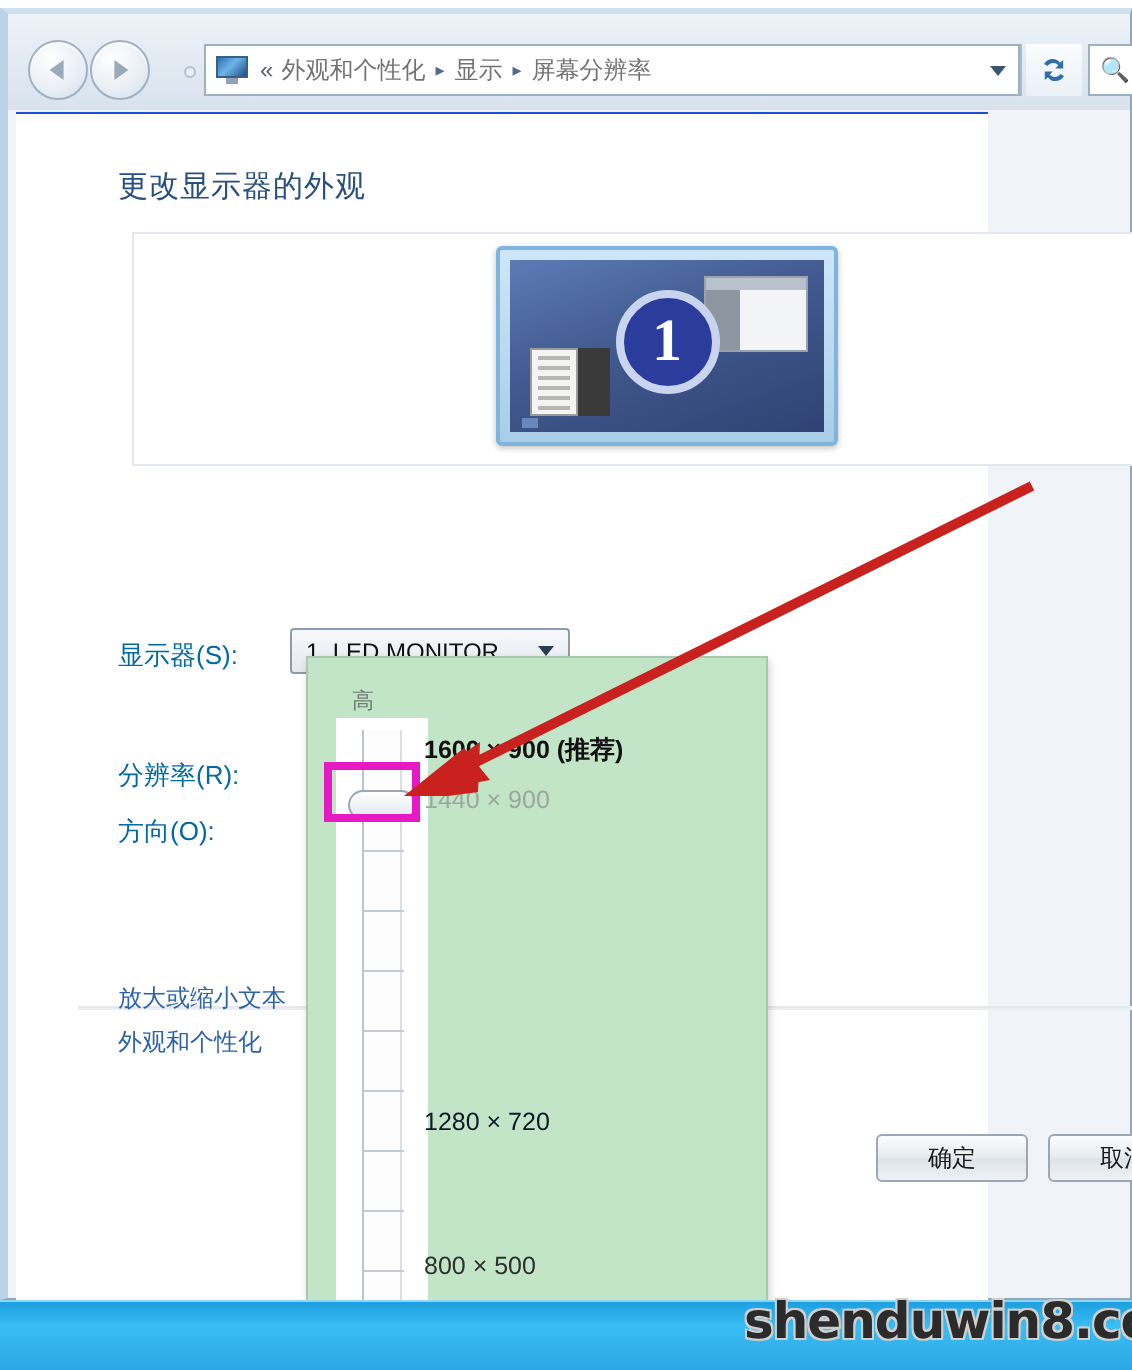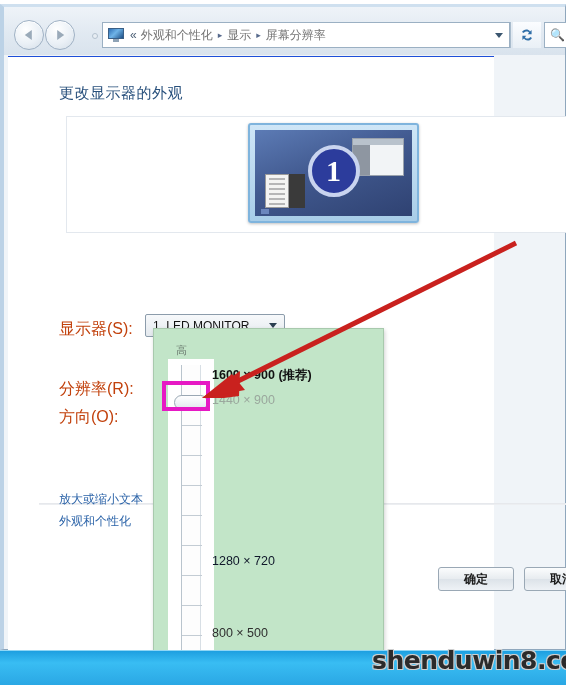--- a/index.html
+++ b/index.html
@@ -181,21 +181,21 @@
   .mini-doc .page i {
     display: block; height: 2px; margin: 3px 3px 0 3px; background: #b6b6b6;
   }
   .tray-dot {
     position: absolute; left: 6px; bottom: 2px;
     width: 8px; height: 5px; background: #6b86bd;
   }
 
   
   .field-label {
-    position: absolute; font-size: 16px; color: #c2410c;
+    position: absolute; font-size: 13px; color: #0369a1;
   }
   .lbl-monitor { left: 51px; top: 262px; }
   .lbl-res     { left: 51px; top: 322px; }
   .lbl-orient  { left: 51px; top: 350px; }
 
   .combo {
     position: absolute;
     height: 23px;
     border: 1px solid #8c9cab;
     display: flex; align-items: center;
@@ -239,21 +239,21 @@
   }
 
   
   .btn {
     position: absolute; top: 510px;
     height: 24px; width: 76px;
     background: linear-gradient(to bottom,#fbfcfd 0%,#e8ecf0 48%,#dde3e9 52%,#eef2f6 100%);
     border: 1px solid #9aa8b5;
     border-radius: 3px;
     font-size: 12px; color: #1b1b1b;
-    display: flex; align-items: center; justify-content: center; font-weight: bold;
+    display: flex; align-items: center; justify-content: center;
   }
   .btn-ok     { left: 430px; }
   .btn-cancel { left: 516px; width: 76px; }
 
   
   .res-popup {
     position: absolute;
     left: 153px; top: 328px;
     width: 231px; height: 357px;
     background: #c2e5c8;

